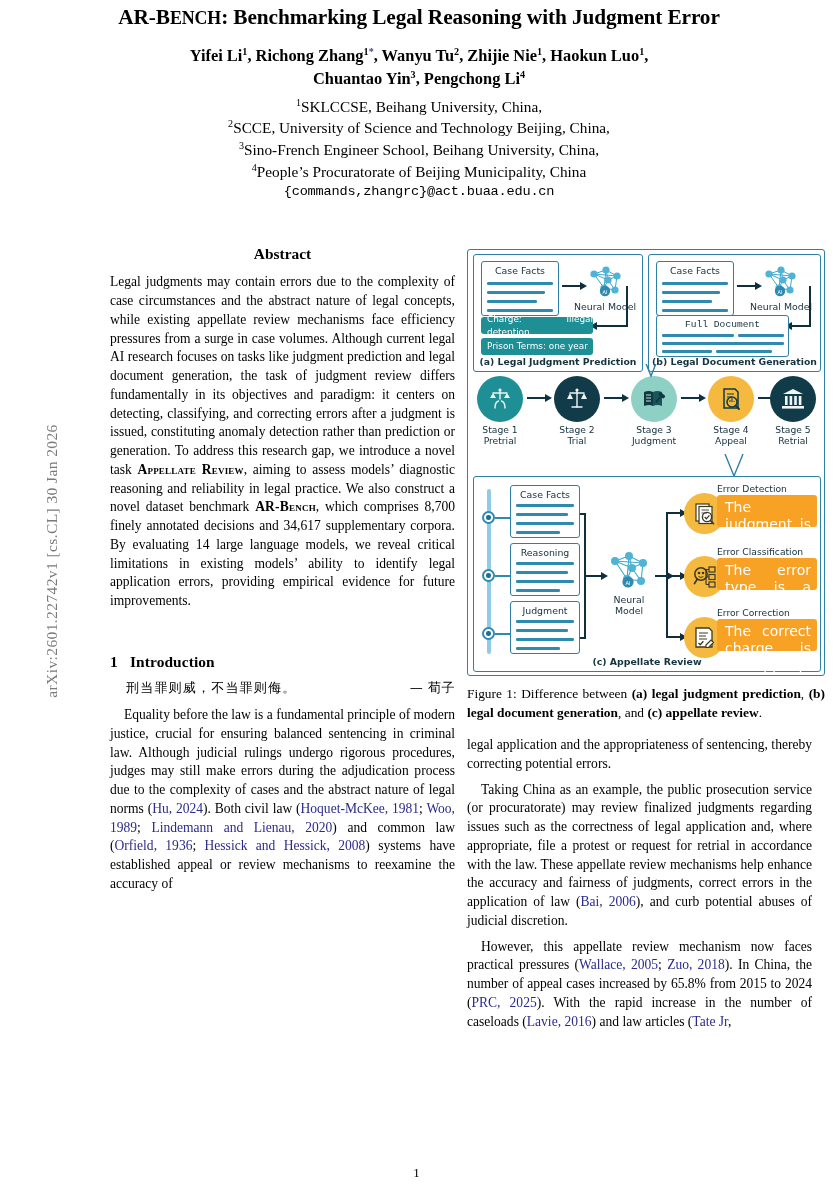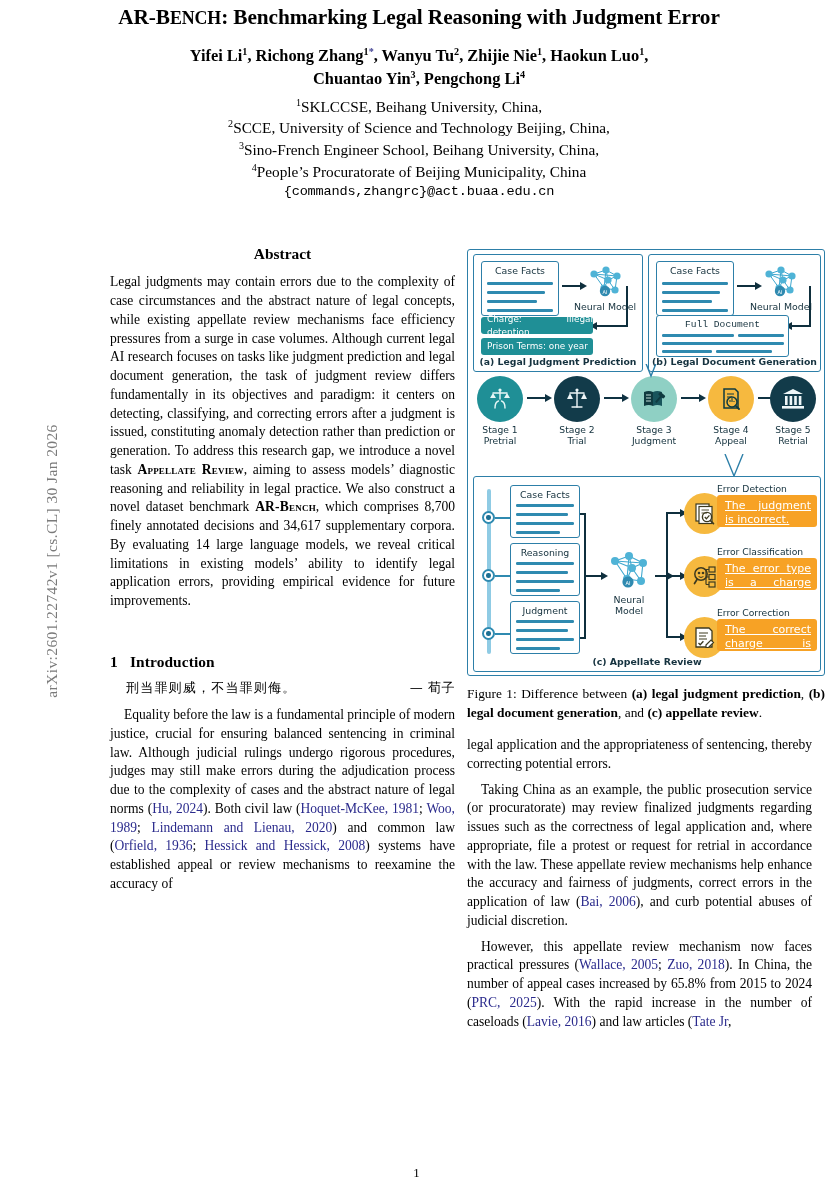--- a/index.html
+++ b/index.html
@@ -327,25 +327,24 @@
     width: 41px; height: 41px;
     border-radius: 50%;
     background: #f6b93f;
     display: flex; align-items: center; justify-content: center;
   }
   .out-pill {
     position: absolute;
     background: #f7a225;
     border-radius: 3px;
     color: #ffffff;
-    font-size: 11px;
+    font-size: 14px;
     line-height: 1.24;
     padding: 4px 6px 4px 8px;
     box-sizing: border-box;
-    text-decoration: underline;
   }
   .out-title {
     position: absolute;
     font-size: 9.2px;
     color: #13303c;
   }
 
   .fig-caption {
     margin-top: 9px;
     width: 358px;

